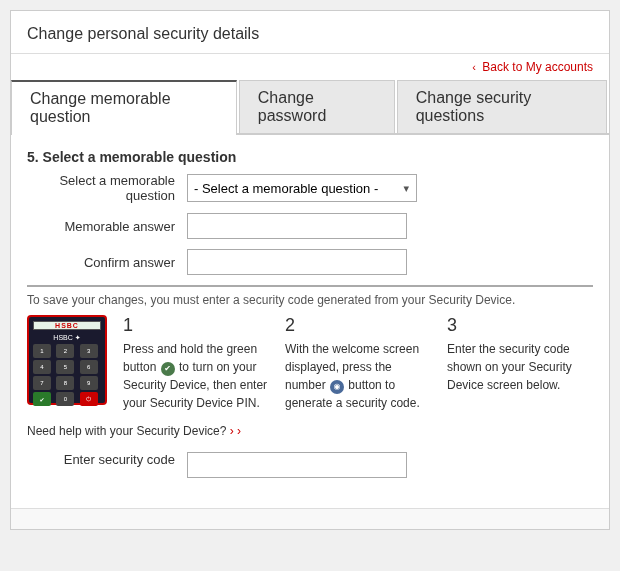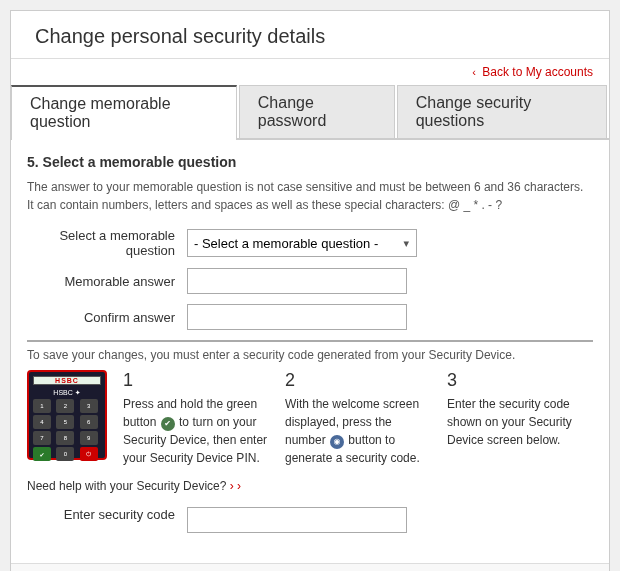--- a/index.html
+++ b/index.html
@@ -12,24 +12,24 @@
       align-items: flex-start;
       min-height: 571px;
       padding: 10px;
     }
     .page-container {
       width: 600px;
       background: #fff;
       border: 1px solid #ccc;
     }
     .page-title {
-      font-size: 20px;
+      font-size: 16px;
       font-weight: normal;
       color: #333;
-      padding: 14px 16px 10px 24px;
+      padding: 14px 16px 10px 16px;
       border-bottom: 1px solid #ddd;
     }
     .back-link-bar {
       text-align: right;
       padding: 6px 16px;
       font-size: 12px;
     }
     .back-link {
       color: #c00;
       text-decoration: none;
@@ -305,21 +305,20 @@
       <span>Change password</span>
     </div>
     <div class="tab">
       <span>Change security questions</span>
     </div>
   </div>
 
   <div class="content">
 
     <div class="section-header">5. Select a memorable question</div>
-    <p class="section-desc">The answer to your memorable question is not case sensitive and must be between 6 and 36 characters. It can contain numbers, letters and spaces as well as these special characters: @  _  *  .  -  ?</p>
 
     <div class="form-row">
       <div class="form-label">Select a memorable question</div>
       <div class="select-wrapper">
         <select class="form-select">
           <option>- Select a memorable question -</option>
         </select>
         <span class="select-arrow">▾</span>
       </div>
     </div>

